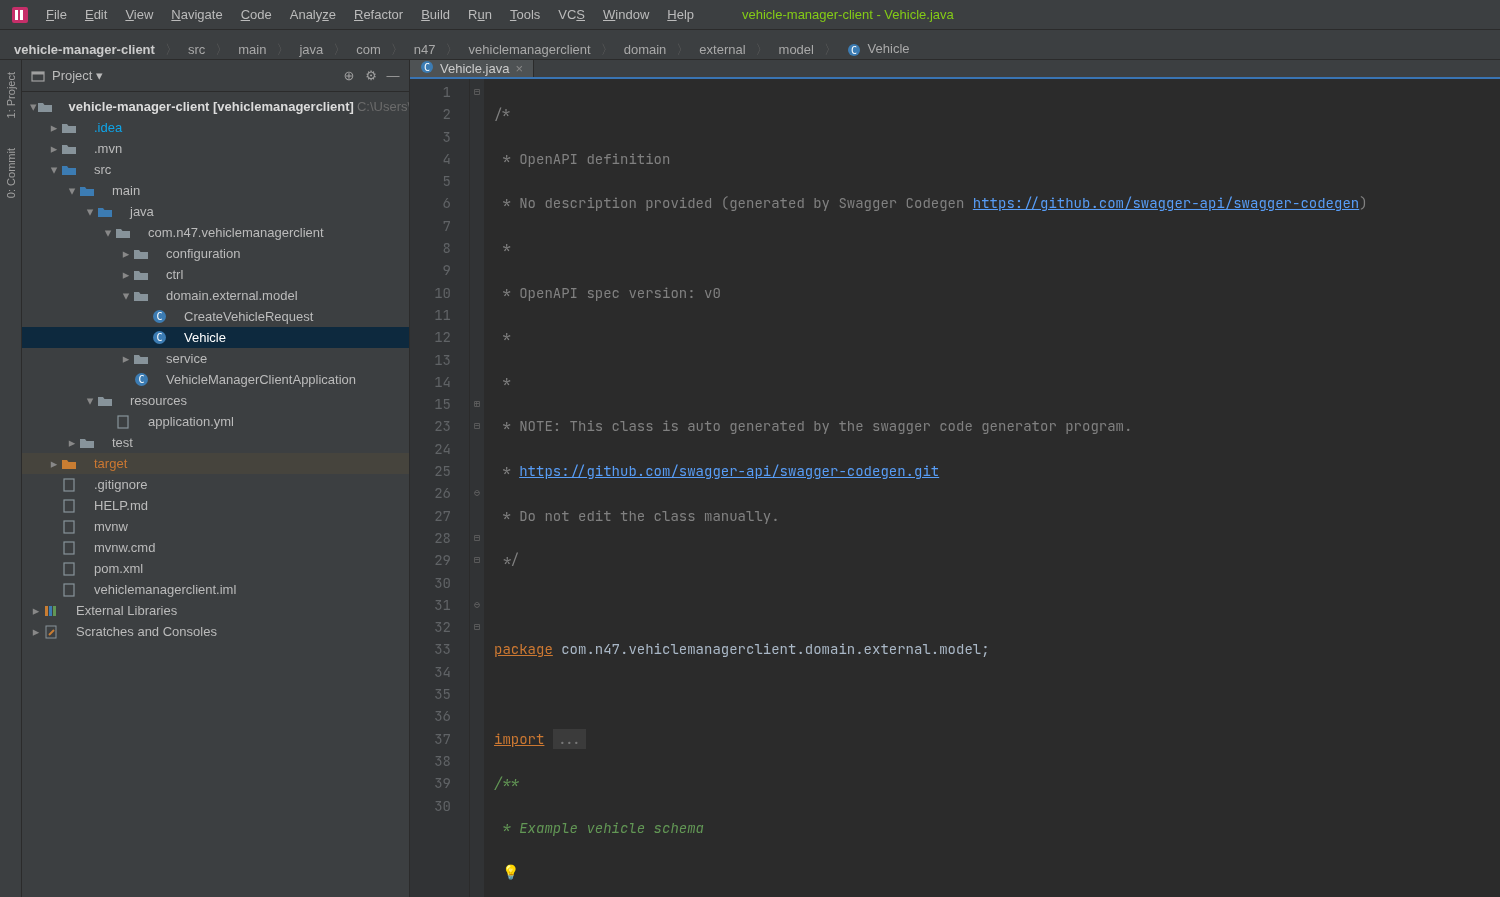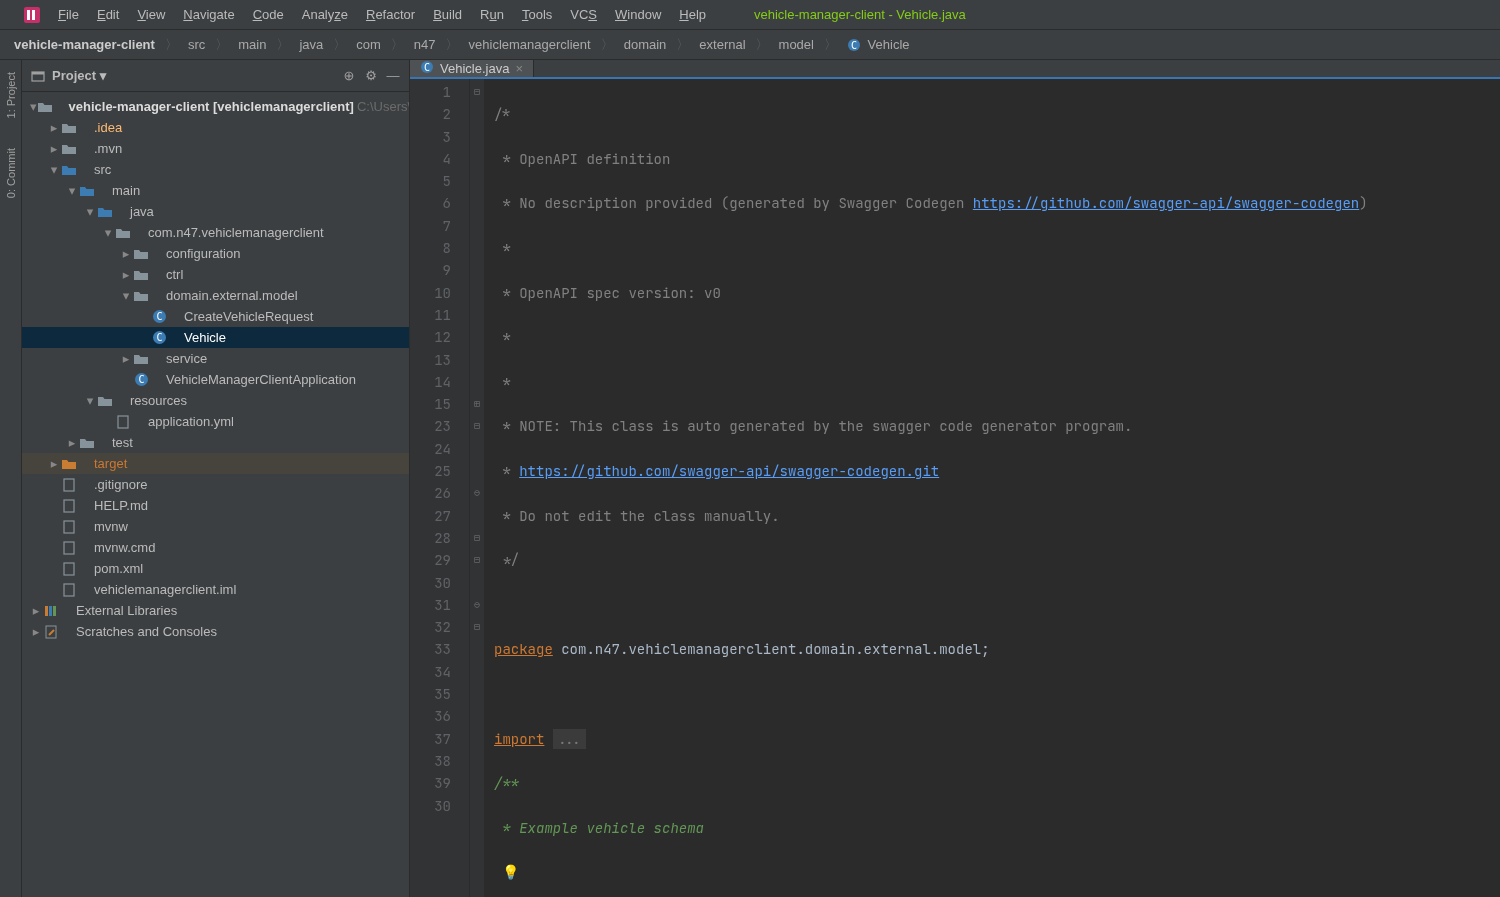--- a/index.html
+++ b/index.html
@@ -14,21 +14,21 @@
   display: flex;
   flex-direction: column;
 }
 
 .menu-bar {
   height: 30px;
   background: #3c3f41;
   border-bottom: 1px solid #2b2b2b;
   display: flex;
   align-items: center;
-  padding: 0 24px;
+  padding: 0 12px;
   gap: 2px;
 }
 .app-icon {
   display: inline-flex;
   margin-right: 8px;
 }
 .menu-item {
   padding: 3px 8px;
   color: #bbbbbb;
   cursor: pointer;
@@ -36,21 +36,21 @@
 .menu-item u { text-decoration: underline; }
 .window-title {
   margin-left: 38px;
   color: #84cc16;
 }
 
 .breadcrumb {
   height: 30px;
   background: #3c3f41;
   display: flex;
-  align-items: center;
+  align-items: flex-end;
   padding: 0 8px;
   gap: 4px;
   border-bottom: 1px solid #2b2b2b;
 }
 .crumb {
   color: #a9a9a9;
   font-size: 13px;
   padding: 2px 6px;
 }
 .crumb.first {
@@ -100,21 +100,21 @@
 .project-header {
   height: 32px;
   display: flex;
   align-items: center;
   padding: 0 8px;
   border-bottom: 1px solid #2b2b2b;
   gap: 6px;
 }
 .project-header .title {
   flex: 1;
-  font-weight: 700;
+  font-weight: 400;
 }
 .toolbar-icon {
   width: 16px;
   height: 16px;
   display: inline-flex;
   align-items: center;
   justify-content: center;
   cursor: pointer;
   color: #a0a0a0;
 }
@@ -136,21 +136,21 @@
   color: #ffffff;
 }
 .tree-row.shaded {
   background: rgba(128,100,40,0.15);
 }
 .tree-indent { display:inline-block; width: 18px; }
 .tree-arrow { width: 12px; display:inline-flex; justify-content:center; color:#888;}
 .tree-icon { width: 18px; display:inline-flex; justify-content:center; }
 .tree-label { margin-left: 16px; }
 .tree-label.orange { color: #cc7832; }
-.tree-label.olive { color: #fdba74; }
+.tree-label.olive { color: #0ea5e9; }
 .tree-label.bold { font-weight: 600; color: #dcdcdc; }
 .tree-hint { color: #6b6b6b; margin-left: 3px;}
 
 .editor-col {
   flex: 1;
   display: flex;
   flex-direction: column;
   background: #2b2b2b;
 }
 .editor-tabs {

